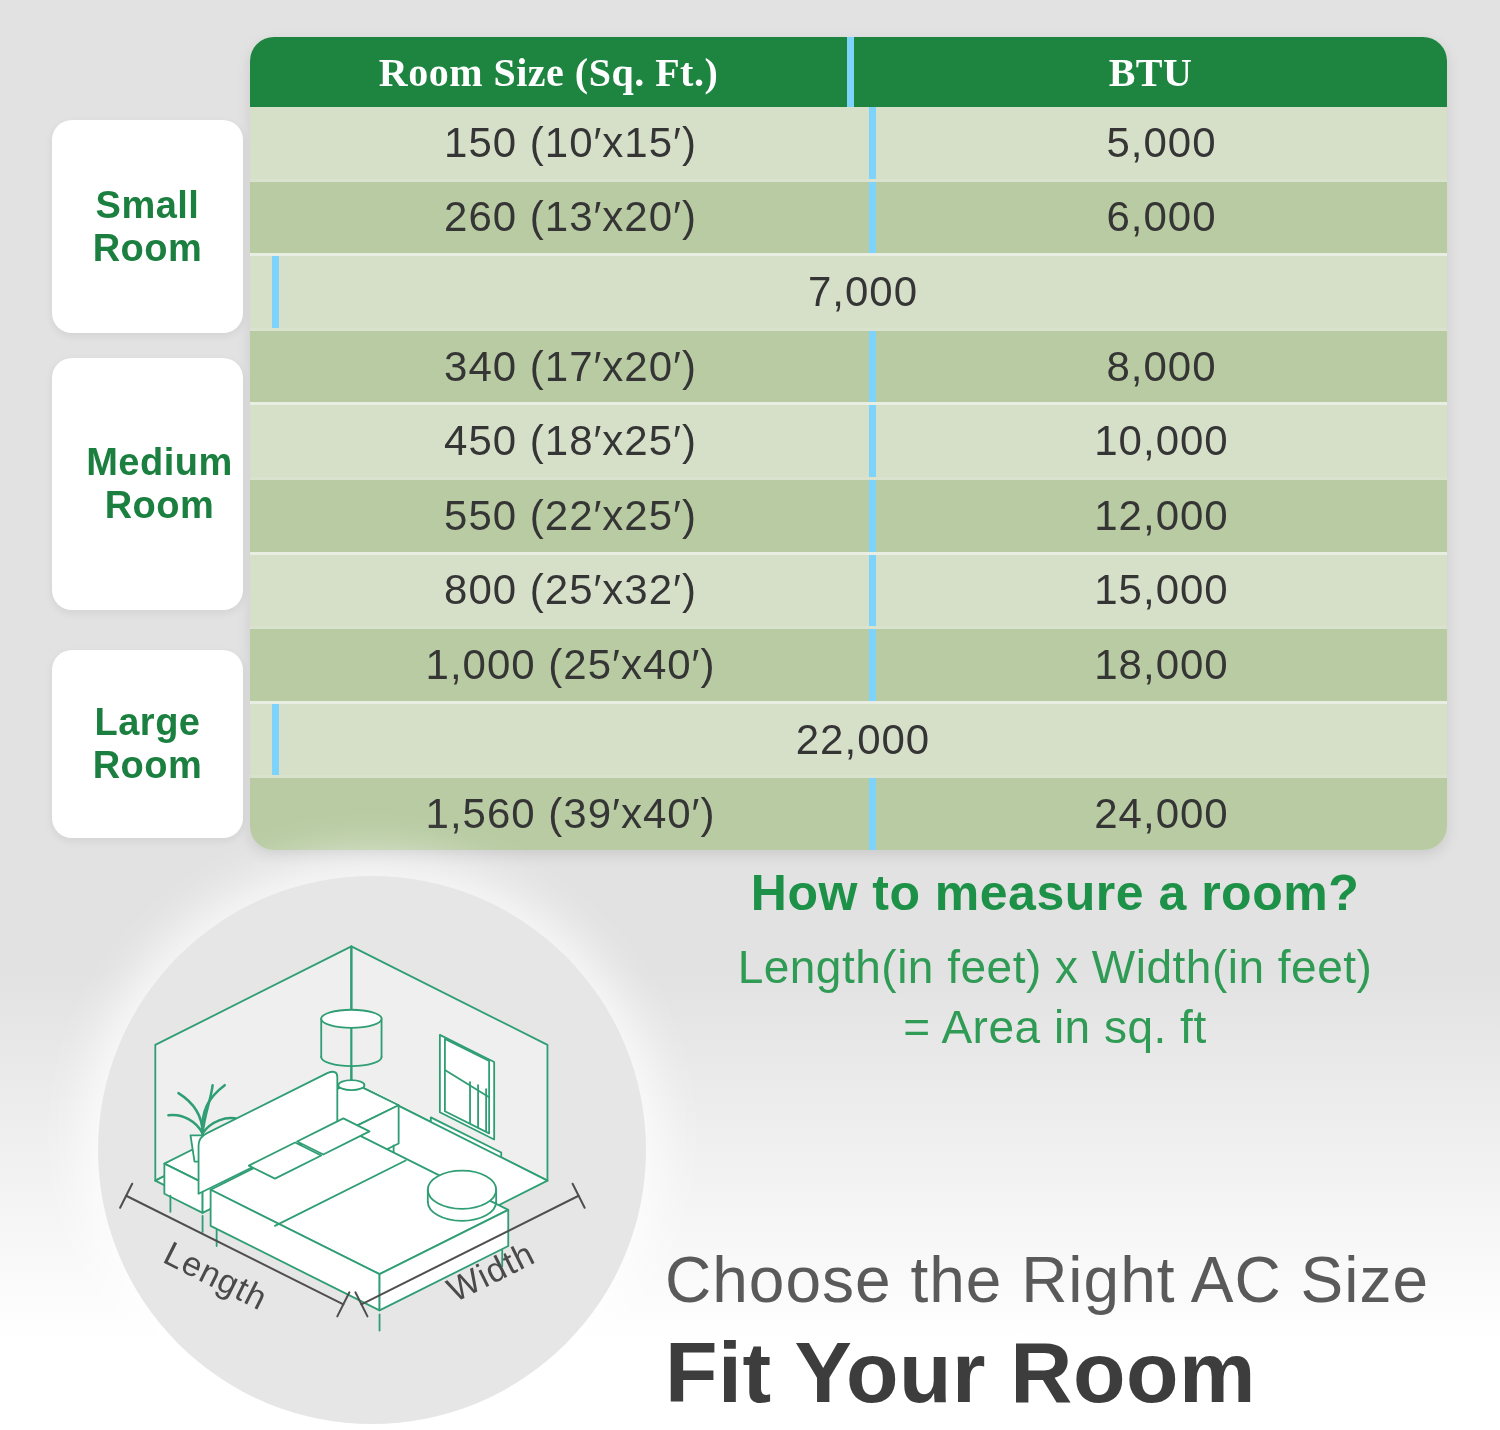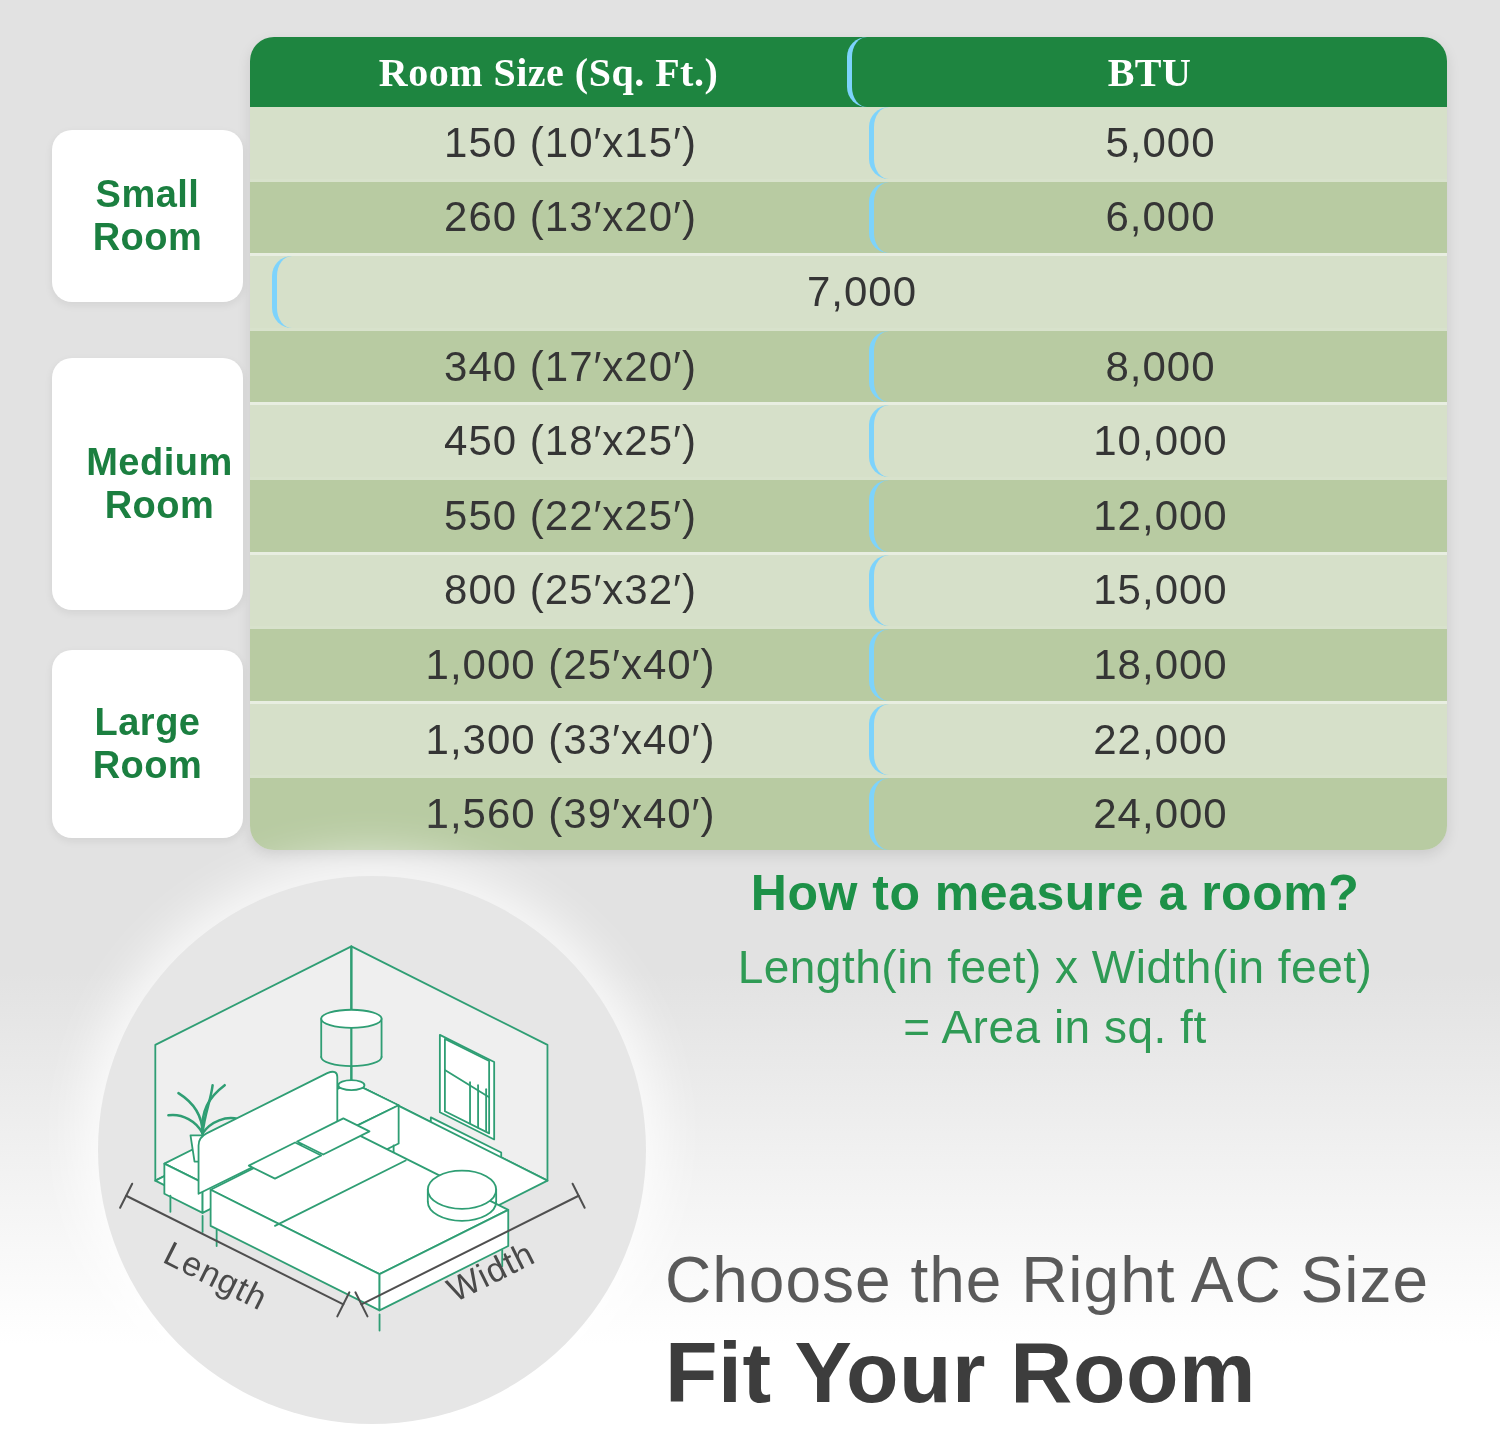--- a/index.html
+++ b/index.html
@@ -16,40 +16,40 @@
     position:absolute; left:250px; top:37px; width:1197px; height:813px;
     border-radius:24px; overflow:hidden; display:flex; flex-direction:column;
     box-shadow:0 5px 14px rgba(0,0,0,.10);
   }
   .thead { display:flex; height:70px; flex:0 0 70px; background:#1e8540;font-family:Liberation Serif, serif; }
   .th {
     color:#ffffff; font-weight:bold; font-size:40px; letter-spacing:.5px;
     display:flex; align-items:center; justify-content:center;
   }
   .col1 { width:597px; flex:0 0 597px; }
-  .col2 { flex:1; border-left:5px solid #7dd3fc;border-radius:20px; }
+  .col2 { flex:1; border-left:7px solid #7dd3fc; }
   .tr { display:flex; flex:1;padding-left:22px; }
   .tr + .tr { border-top:3px solid rgba(255,255,255,.45); }
   .tr.light { background:#d6e0c9; }
   .tr.dark  { background:#b8cba2; }
   .td {
     display:flex; align-items:center; justify-content:center;
     font-size:42px; color:#353535; letter-spacing:1px; font-weight:400;
   }
 
   
   .room-card {
     position:absolute; left:52px; width:191px; background:#ffffff; border-radius:20px;
     box-shadow:0 3px 8px rgba(0,0,0,.07);
     display:flex; align-items:center; justify-content:center; text-align:center;
   }
   .room-card .label {
     color:#1b7f40; font-weight:bold; font-size:38px; line-height:1.12; letter-spacing:.5px;
   }
-  .card-small  { top:130px; height:172px; }
+  .card-small  { top:120px; height:213px; }
   .card-medium { top:358px; height:252px;padding-left:24px; }
   .card-large  { top:650px; height:188px; }
 
   
   .illu-circle {
     position:absolute; left:98px; top:876px; width:548px; height:548px;
     border-radius:50%; background:#e6e6e6;
     box-shadow:0 0 48px 18px rgba(255,255,255,.75);
   }
   .illu-circle svg { width:100%; height:100%; display:block; }
@@ -104,21 +104,20 @@
       </div>
     <div class="tr light">
         <div class="td col1">800 (25′x32′)</div>
         <div class="td col2">15,000</div>
       </div>
     <div class="tr dark">
         <div class="td col1">1,000 (25′x40′)</div>
         <div class="td col2">18,000</div>
       </div>
     <div class="tr light">
-        <div class="td col1">1,300 (33′x40′)</div>
         <div class="td col2">22,000</div>
       </div>
     <div class="tr dark">
         <div class="td col1">1,560 (39′x40′)</div>
         <div class="td col2">24,000</div>
       </div>
   </div>
 
   <div class="room-card card-small">
     <div class="label">Small Room</div>

